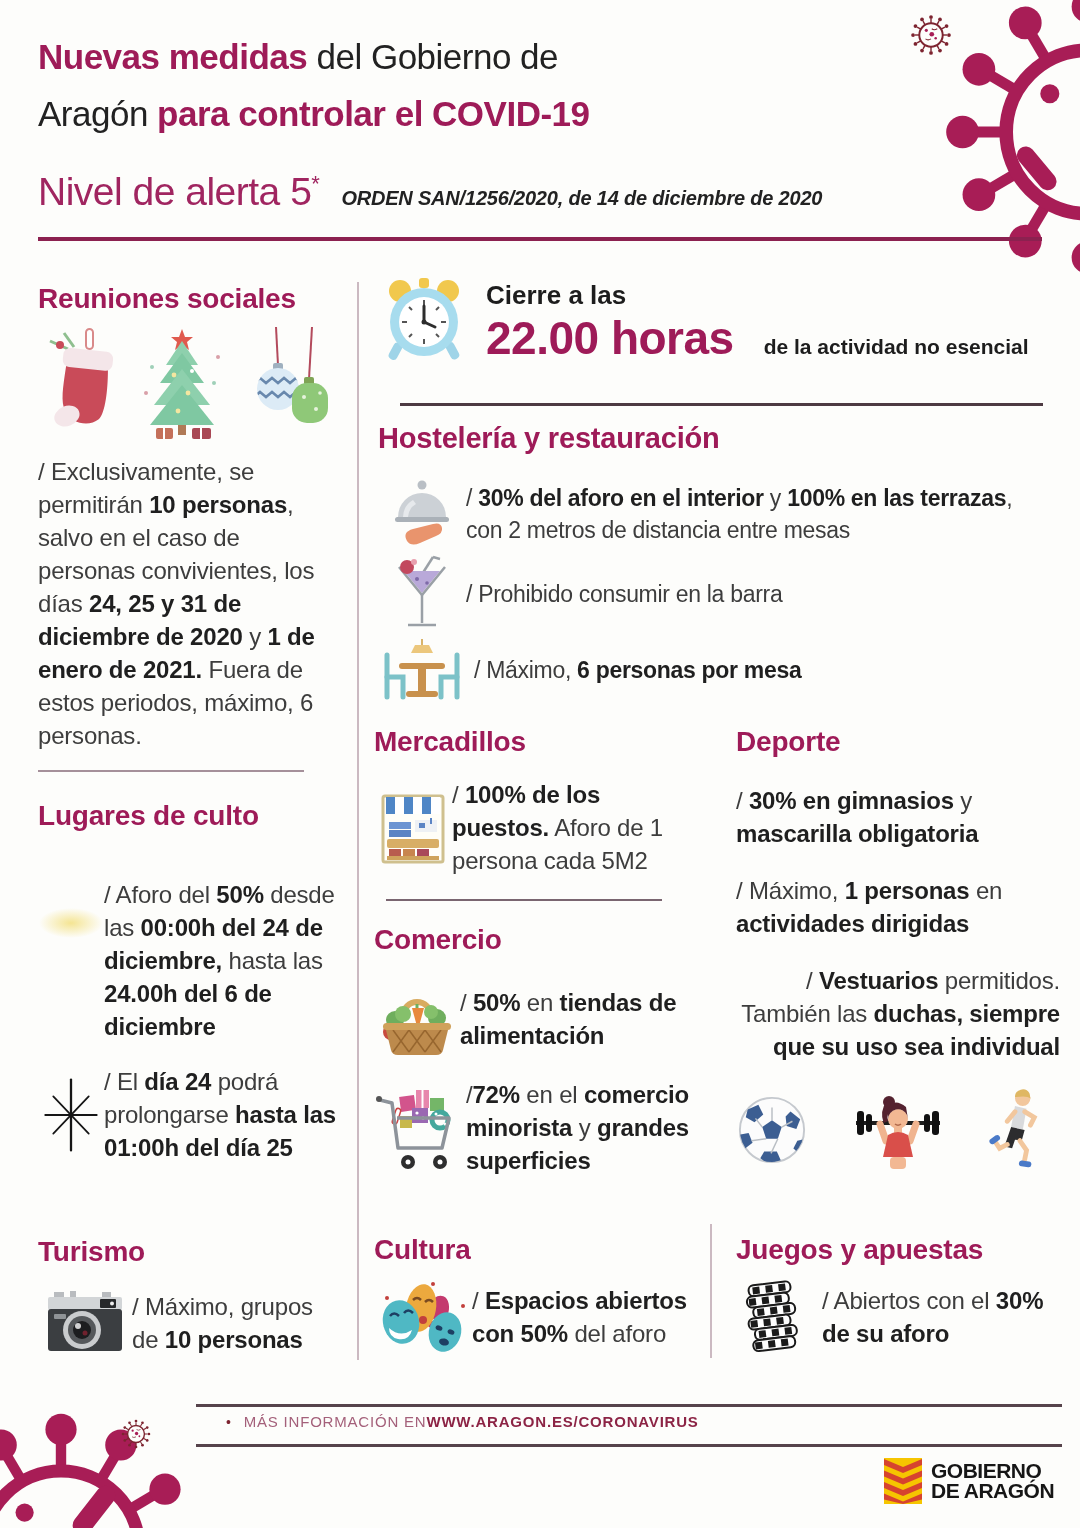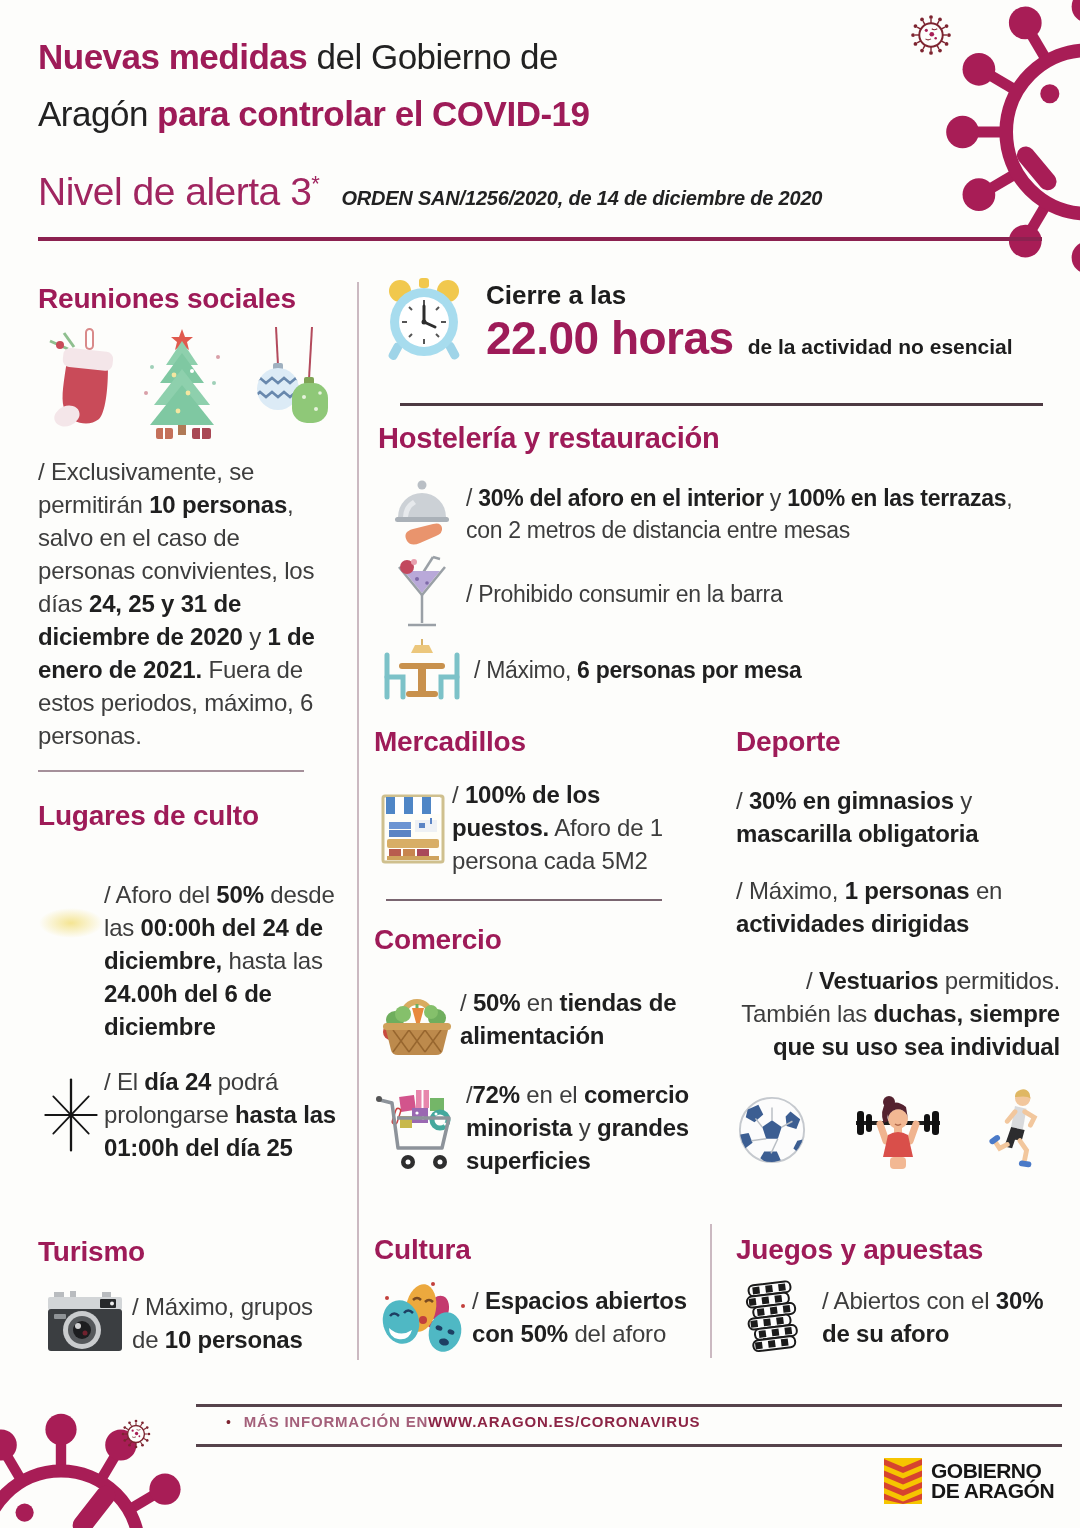--- a/index.html
+++ b/index.html
@@ -16,31 +16,31 @@
   .alert-row{display:flex; align-items:baseline;}
   .alert{font-size:39px; font-weight:300; color:#a02560; letter-spacing:-0.5px;}
   .alert sup{font-size:22px;}
   .order{font-size:20px; font-style:italic; font-weight:700; color:#222; margin-left:22px; letter-spacing:-0.2px;}
   .rule{background:#8c2150;}
   .seg{font-size:24px; line-height:33px; color:#3d3d3d; letter-spacing:-0.2px;}
   .seg .b{color:#1f1f1f;}
   .item{display:flex; align-items:center;}
   .ico{flex:none; display:flex; justify-content:center; align-items:center;}
   .closure-intro{font-size:26px; font-weight:700; color:#1d1d1d;}
-  .closure-line2{display:flex; align-items:baseline;}
+  .closure-line2{display:flex; align-items:baseline;gap:16px;}
   .closure-time{font-size:46px; font-weight:700; color:#9e1b58; letter-spacing:-0.5px;}
   .closure-rest{font-size:21px; font-weight:700; color:#1d1d1d; margin-left:14px;}
   .hseg{font-size:23px; line-height:32px; letter-spacing:-0.3px; white-space:nowrap;}
   .xmas-row{display:flex; gap:18px; align-items:flex-end; margin-top:10px; height:114px;}
   .sport-row{display:flex; align-items:center; gap:44px; margin-top:24px;}
   .glow{width:64px; height:30px; border-radius:50%;
         background:radial-gradient(closest-side, rgba(242,222,120,0.8), rgba(242,222,120,0));}
   .ftr-info{display:flex; align-items:center; font-size:15px; letter-spacing:0.8px;}
   .ftr-info .dot{color:#7d2430; font-size:14px; margin-right:12px;}
-  .ftr-info .pre{color:#a4607a; font-weight:700;}
+  .ftr-info .pre{color:#a4607a; font-weight:400;}
   .ftr-info .url{color:#8c2445; font-weight:700;}
   .logo{display:flex; align-items:center; gap:9px;}
   .logo-text{font-size:21px; line-height:20px; font-weight:700; color:#161616; letter-spacing:-0.5px;}
   .vrule{background:#cbb9c1;}
 </style>
 </head>
 <body>
 
 <div class="page">
 
@@ -142,21 +142,21 @@
     </svg>
   <svg class="abs" style="left:118px; top:1416px;" width="36" height="36" viewBox="0 0 64 64">
       <use href="#virus-sm"></use>
     </svg>
 
   <div class="abs" style="left:38px; top:28px; width:860px;">
     <div class="h1"><span class="b">Nuevas medidas</span><span> del Gobierno de</span></div>
     <div class="h1"><span>Aragón </span><span class="b">para controlar el COVID-19</span></div>
   </div>
   <div class="abs alert-row" style="left:38px; top:170px;">
-    <div class="alert"><span>Nivel de alerta 3</span><sup>*</sup></div>
+    <div class="alert"><span>Nivel de alerta 5</span><sup>*</sup></div>
     <div class="order">ORDEN SAN/1256/2020, de 14 de diciembre de 2020</div>
   </div>
   <div class="abs rule" style="left:38px; top:237px; width:1004px; height:4px;"></div>
 
   <div class="abs vrule" style="left:357px; top:282px; width:2px; height:1078px;"></div>
   <div class="abs vrule" style="left:710px; top:1224px; width:2px; height:134px;"></div>
 
   <div class="abs" style="left:38px; top:283px; width:302px;">
     <div class="h2">Reuniones sociales</div>
     <div class="xmas-row">

